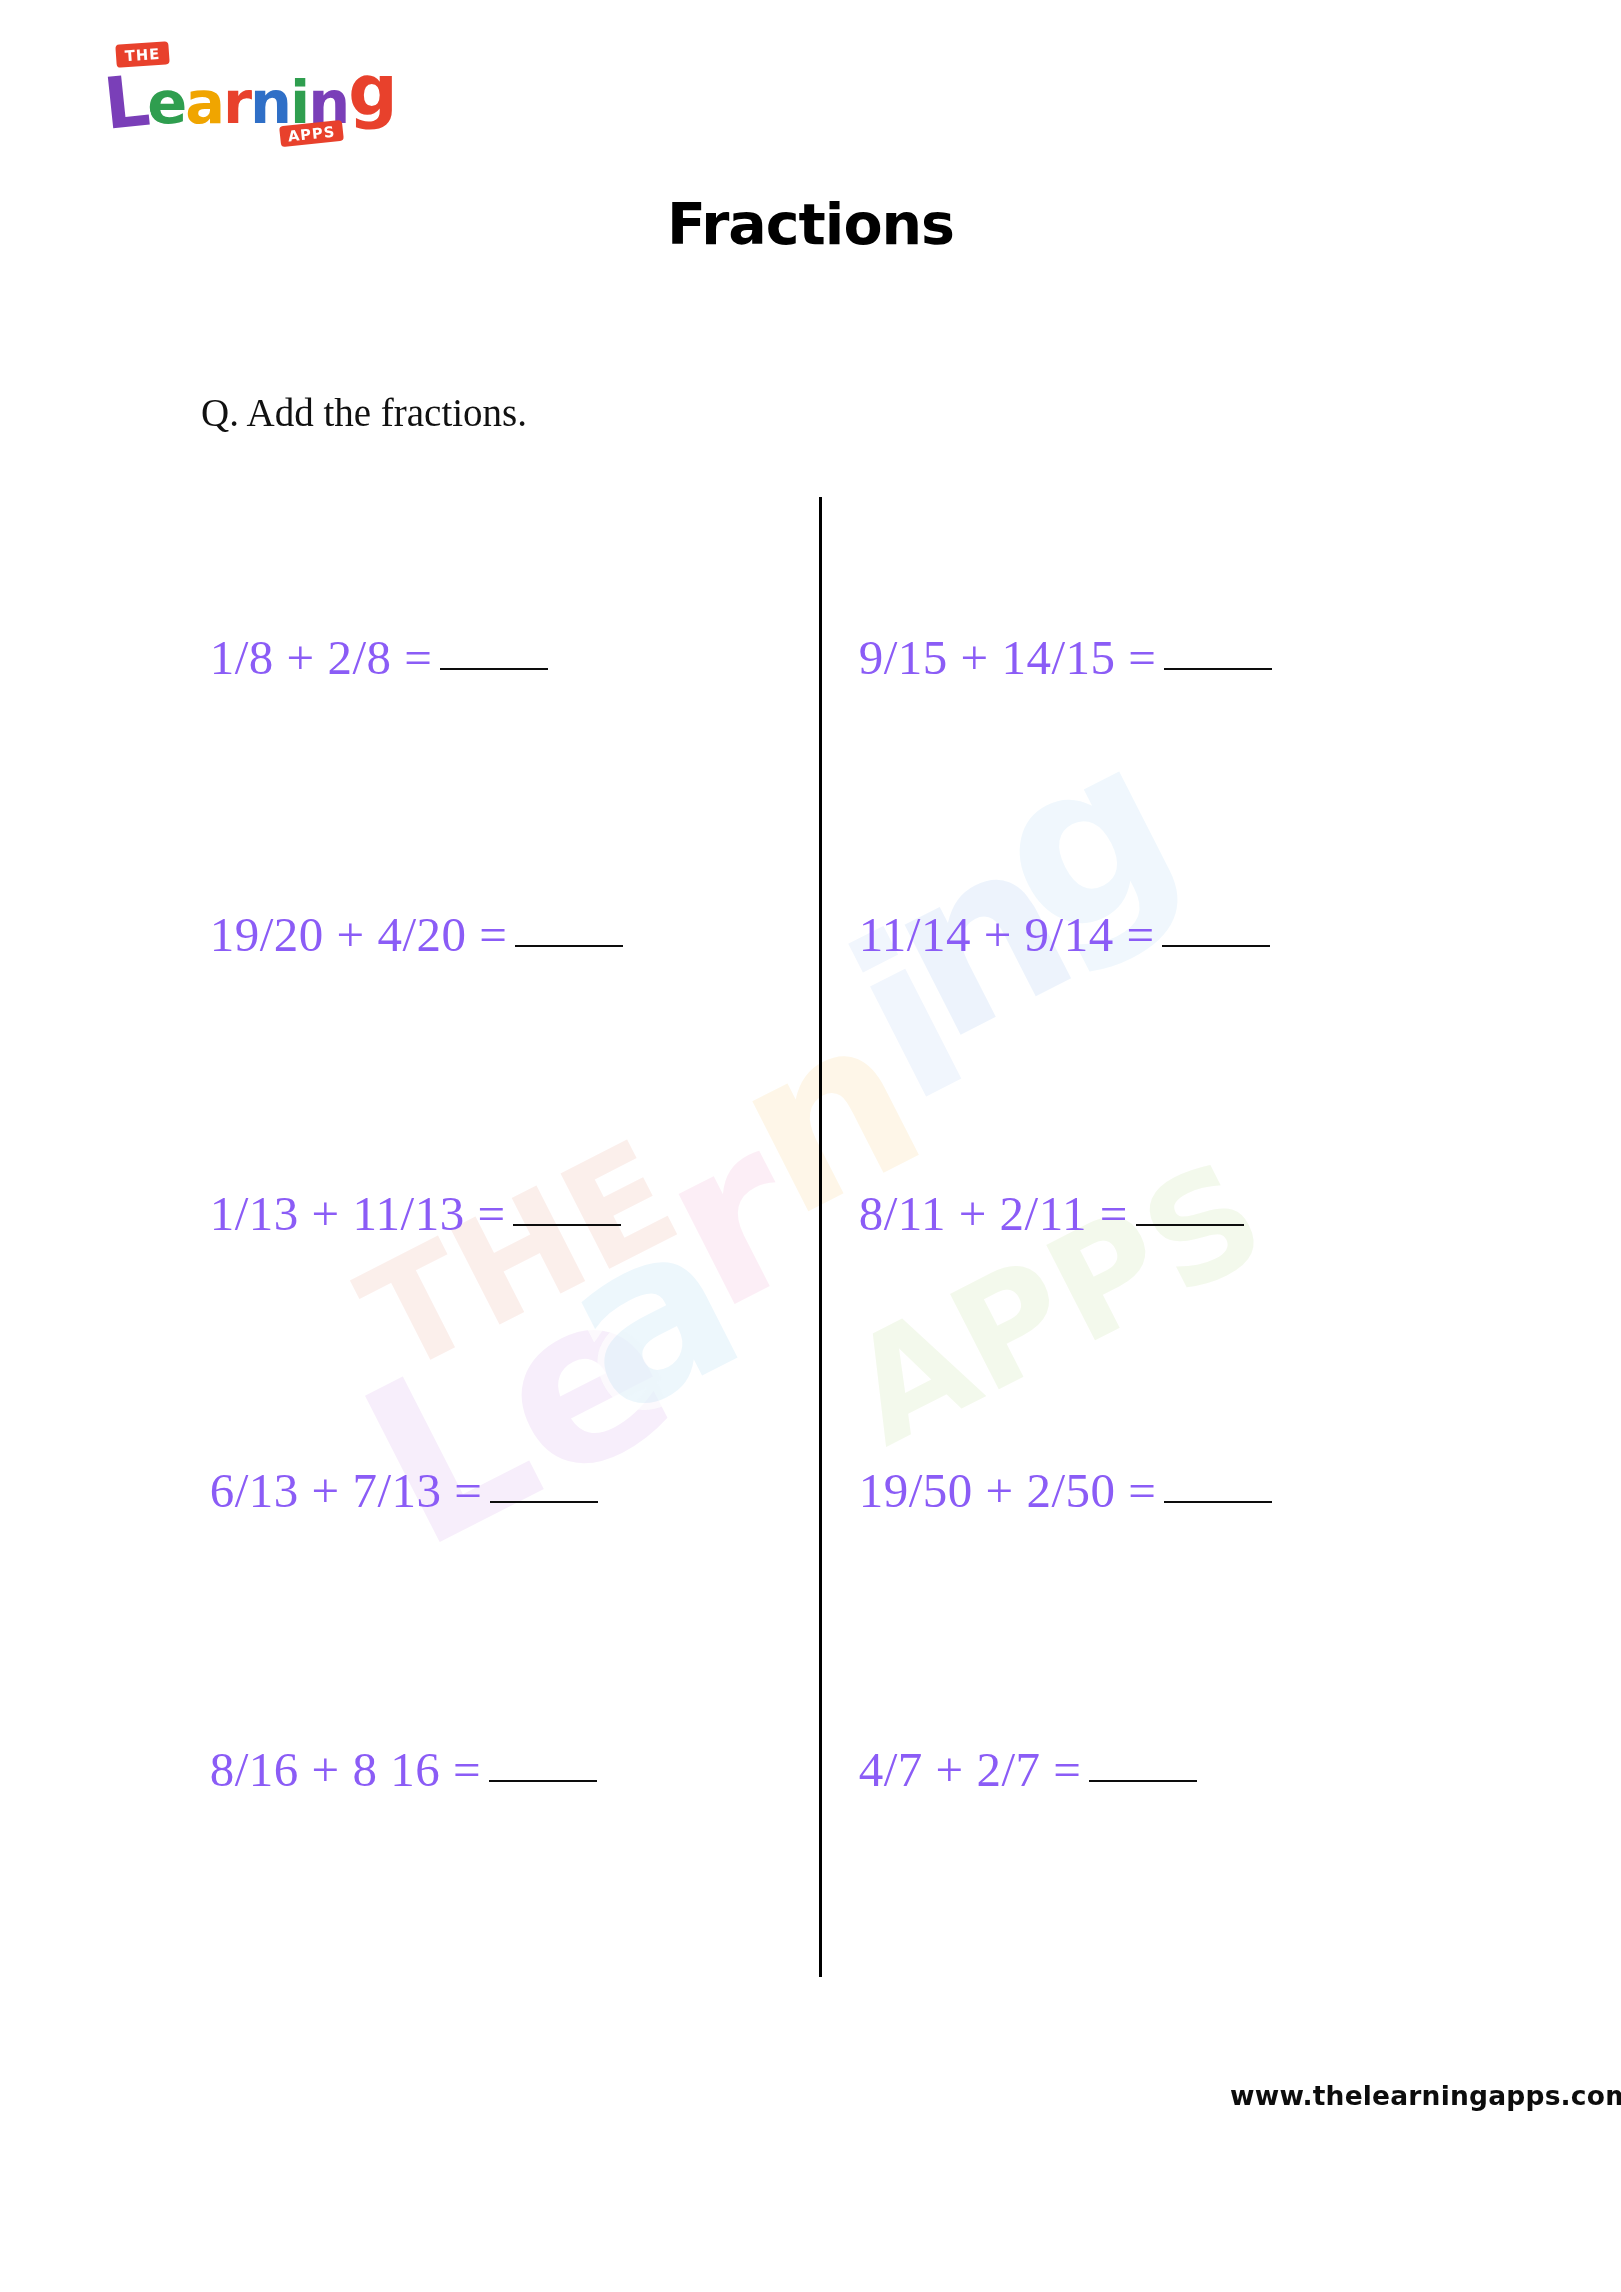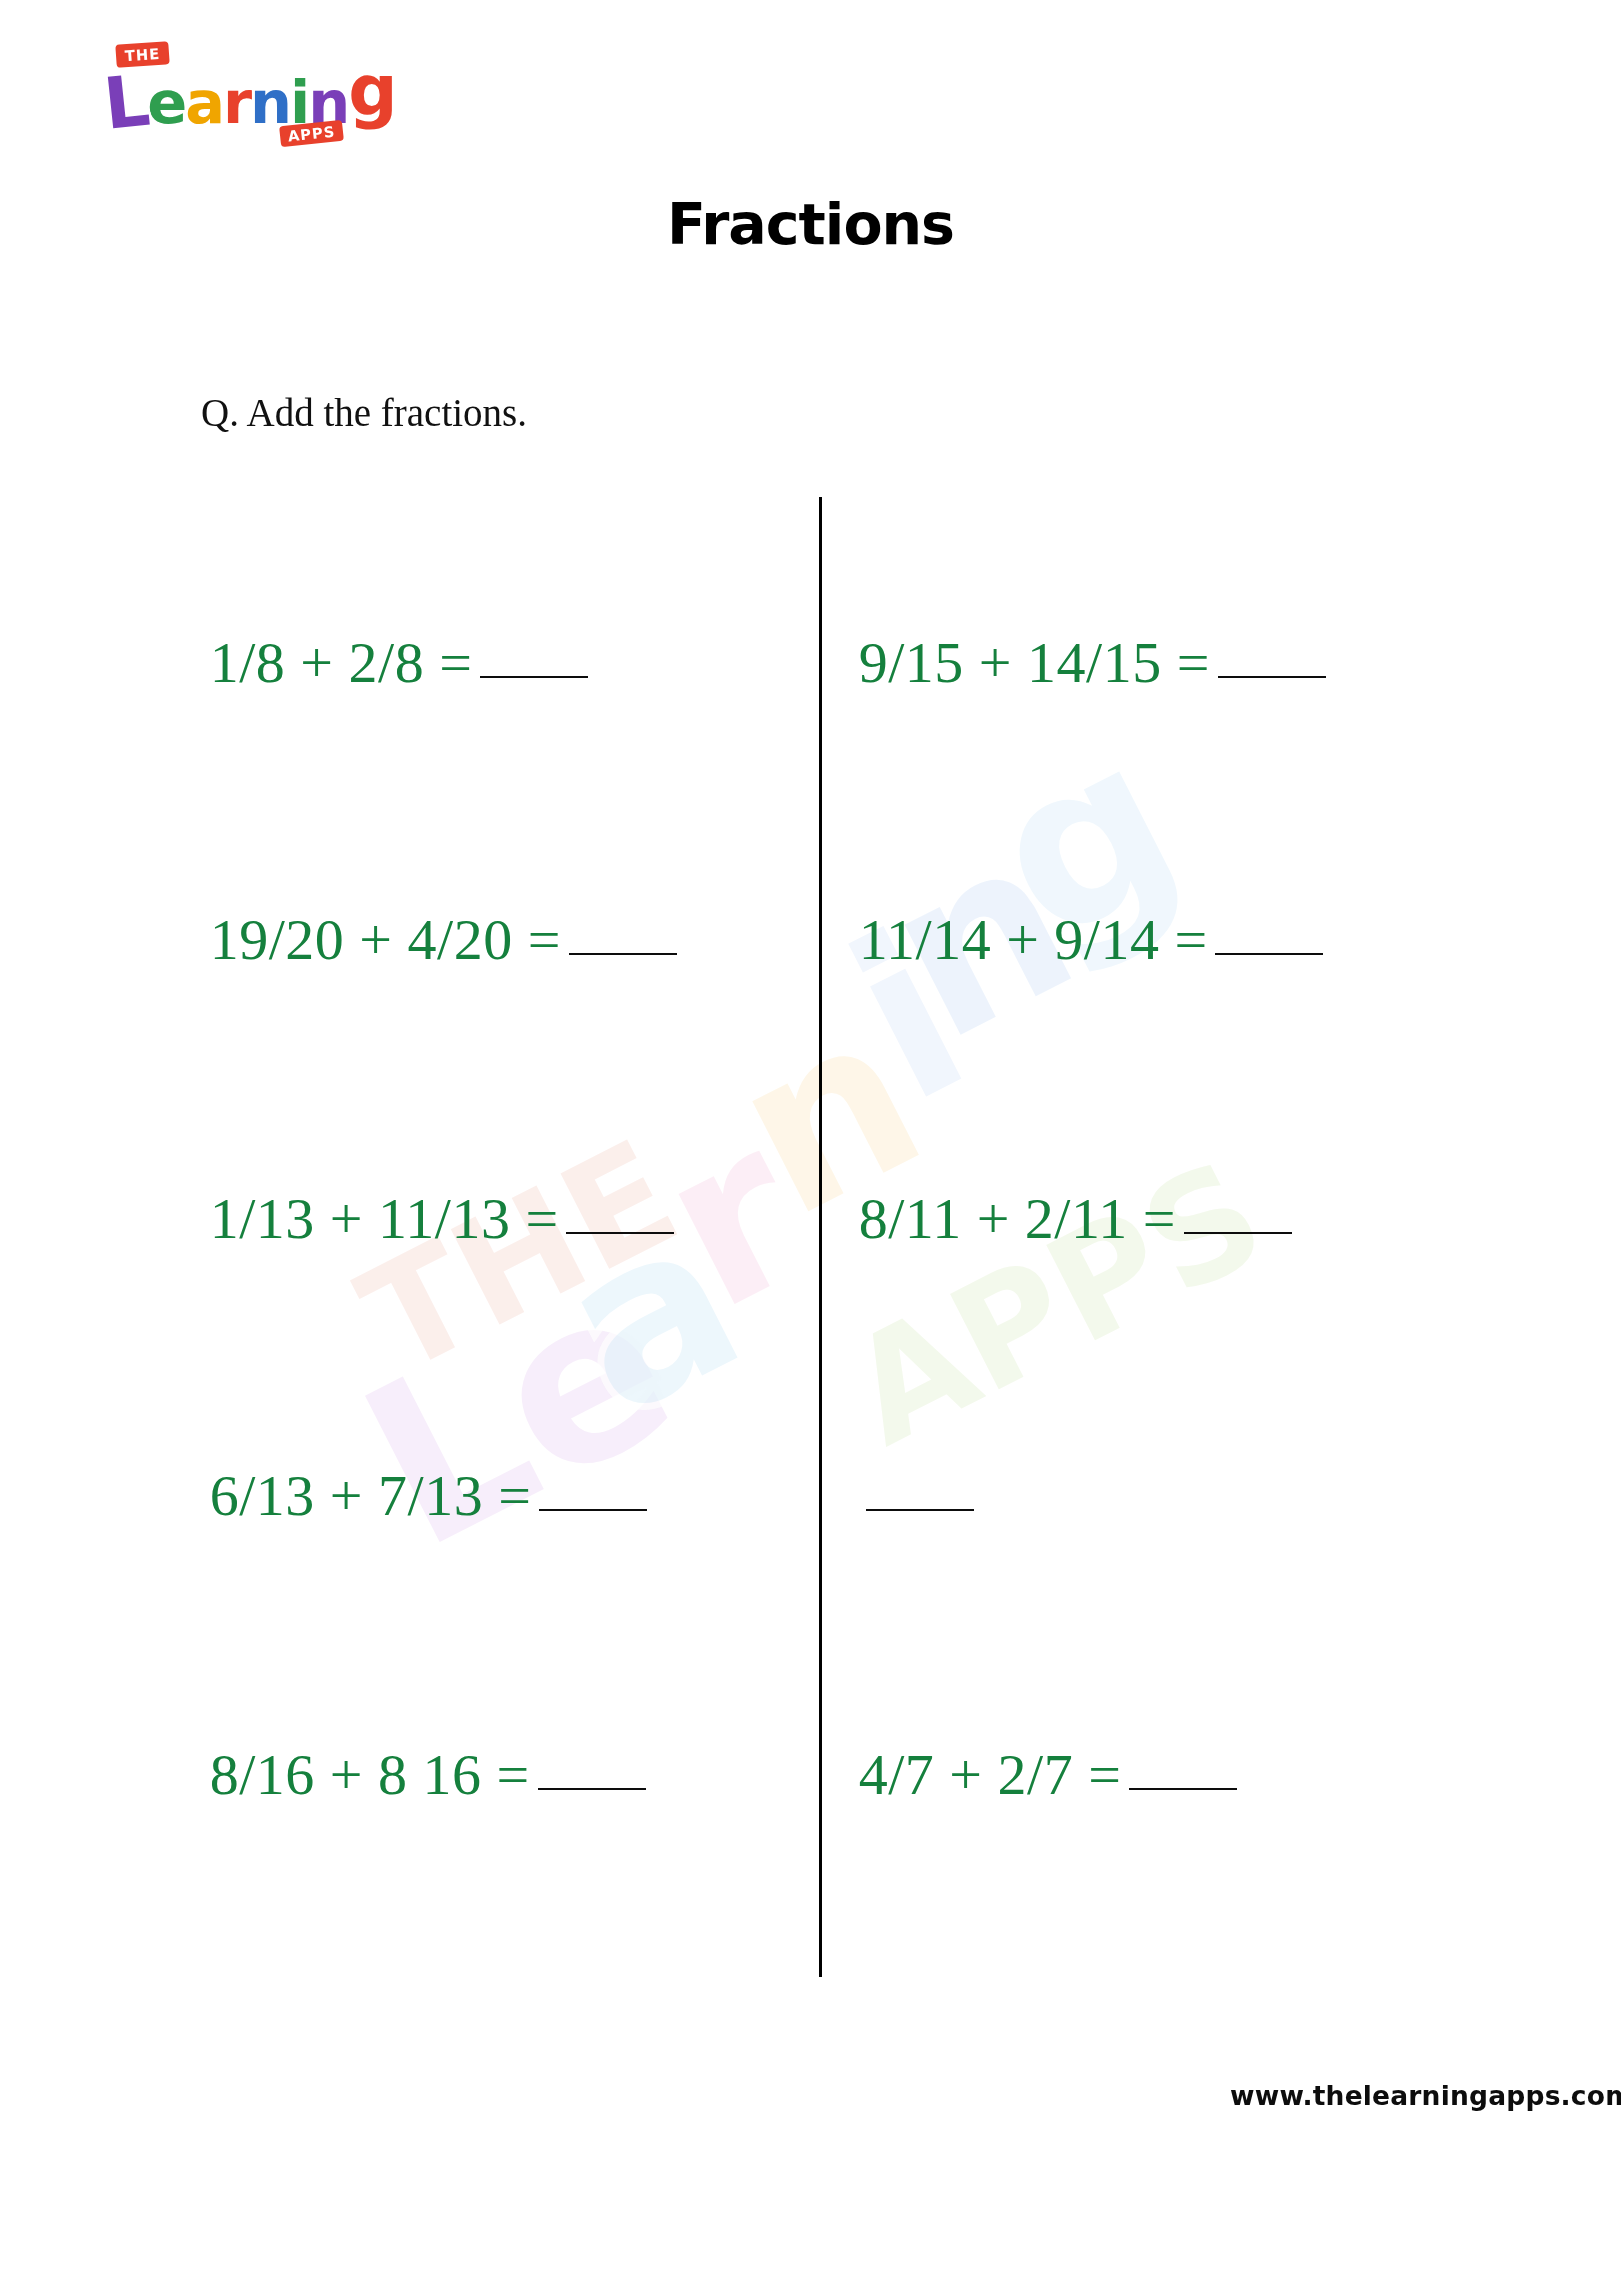--- a/index.html
+++ b/index.html
@@ -126,22 +126,22 @@
   }
   .col {
     position: absolute;
     top: 0;
     width: 588px;
   }
   .col-left { left: 0; }
   .col-right { left: 647px; }
   .problem {
     position: absolute;
-    font-size: 58px;
-    color: #15803d;
+    font-size: 49px;
+    color: #8b5cf6;
     white-space: nowrap;
     letter-spacing: 0.5px;
   }
   .p0 { top: 61px; }
   .p1 { top: 338px; }
   .p2 { top: 617px; }
   .p3 { top: 894px; }
   .p4 { top: 1173px; }
   .col-left .problem { left: 13.7px; }
   .col-right .problem { left: 15.7px; }
@@ -224,21 +224,21 @@
     <div class="problem p0">
       <span>9/15 + 14/15 =</span><span class="blank"></span>
     </div>
     <div class="problem p1">
       <span>11/14 + 9/14 =</span><span class="blank"></span>
     </div>
     <div class="problem p2">
       <span>8/11 + 2/11 =</span><span class="blank"></span>
     </div>
     <div class="problem p3">
-      <span class="blank"></span>
+      <span>19/50 + 2/50 =</span><span class="blank"></span>
     </div>
     <div class="problem p4">
       <span>4/7 + 2/7 =</span><span class="blank"></span>
     </div>
   </div>
 </div>
 
 <div class="footer">www.thelearningapps.com</div>
 
 

